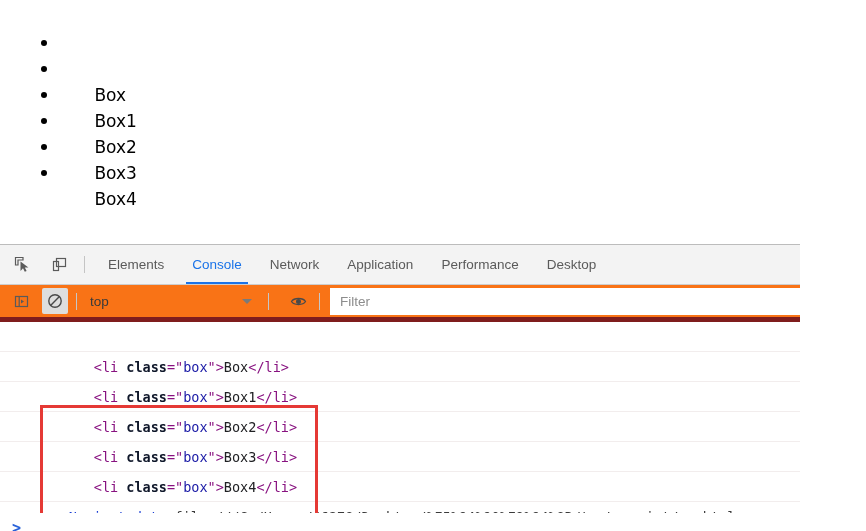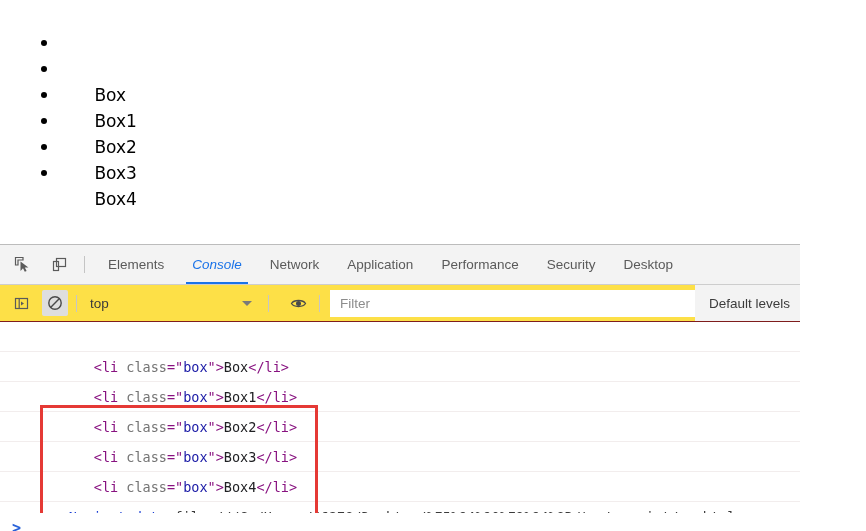--- a/index.html
+++ b/index.html
@@ -100,38 +100,37 @@
     line-height: 39px;
     padding: 0 14px;
     font-size: 13.5px;
     color: #5a5a5a;
     white-space: nowrap;
     position: relative;
     flex: none;
   }
   .tab.active {
     color: #1a73e8;
-    font-style: italic;
   }
   .tab.active::after {
     content: "";
     position: absolute;
     left: 8px;
     right: 8px;
     bottom: 0;
     height: 2px;
     background: #1a73e8;
   }
 
   
   #filterbar {
     position: relative;
     height: 37px;
-    background: #fde047;
-    border-bottom: 1px solid #7f1d1d;
+    background: #f97316;
+    border-bottom: 5px solid #7f1d1d;
     display: flex;
     align-items: center;
     box-sizing: border-box;
     overflow: hidden;
   }
   .fb-btn {
     width: 26px;
     height: 26px;
     margin-left: 8px;
     display: flex;
@@ -215,21 +214,21 @@
     font-family: "DejaVu Sans Mono", "Liberation Mono", monospace;
     font-size: 13.5px;
     white-space: pre;
     box-sizing: border-box;
   }
   .console-row.nav-row {
     border-bottom: 1px solid #f2eded;
     padding-left: 20px;
   }
   .tok-tag    { color: #881280; }
-  .tok-attr   { color: #737373; }
+  .tok-attr   { color: #0f172a; font-weight: bold; }
   .tok-punct  { color: #881280; }
   .tok-value  { color: #1a1aa6; }
   .tok-text   { color: #202124; }
   .nav-label  { color: #1a3fd4; }
   .nav-link   { color: #3a3a3a; text-decoration: underline; }
 
   
   #annotation-box {
     position: absolute;
     left: 40px;
@@ -318,21 +317,20 @@
         <rect x="2.5" y="5.5" width="5" height="9" fill="none" stroke="#5a5a5a" stroke-width="1.2"></rect>
       </svg>
     </div>
     <div class="tb-sep"></div>
 
     <div class="tab">Elements</div>
     <div class="tab active">Console</div>
     <div class="tab">Network</div>
     <div class="tab">Application</div>
     <div class="tab">Performance</div>
-    <div class="tab">Security</div>
     <div class="tab">Desktop</div>
   </div>
 
   <div id="filterbar">
     <div class="fb-btn">
       <svg width="15" height="15" viewBox="0 0 15 15">
         <rect x="1.5" y="2.5" width="12" height="10" fill="none" stroke="#5a5a5a" stroke-width="1.2"></rect>
         <line x1="5.2" y1="2.5" x2="5.2" y2="12.5" stroke="#5a5a5a" stroke-width="1.2"></line>
         <path d="M7 5.5 L10 7.5 L7 9.5 Z" fill="#5a5a5a"></path>
       </svg>
@@ -354,21 +352,20 @@
     <div class="fb-btn">
       <svg width="17" height="17" viewBox="0 0 17 17">
         <path d="M1.5 8.5 C4 4.5 13 4.5 15.5 8.5 C13 12.5 4 12.5 1.5 8.5 Z" fill="none" stroke="#4a4a4a" stroke-width="1.3"></path>
         <circle cx="8.5" cy="8.5" r="2.5" fill="#4a4a4a"></circle>
       </svg>
     </div>
     <div class="fb-sep"></div>
 
     <input id="filter-input" type="text" placeholder="Filter" style="">
 
-    <div id="levels-btn">Default levels</div>
   </div>
 
   <div id="console-area">
 
     <div class="console-row">
       <span class="tok-tag">&lt;li </span><span class="tok-attr">class</span><span class="tok-punct">="</span><span class="tok-value">box</span><span class="tok-punct">"&gt;</span><span class="tok-text">Box</span><span class="tok-tag">&lt;/li&gt;</span>
     </div>
 
     <div class="console-row">
       <span class="tok-tag">&lt;li </span><span class="tok-attr">class</span><span class="tok-punct">="</span><span class="tok-value">box</span><span class="tok-punct">"&gt;</span><span class="tok-text">Box1</span><span class="tok-tag">&lt;/li&gt;</span>

